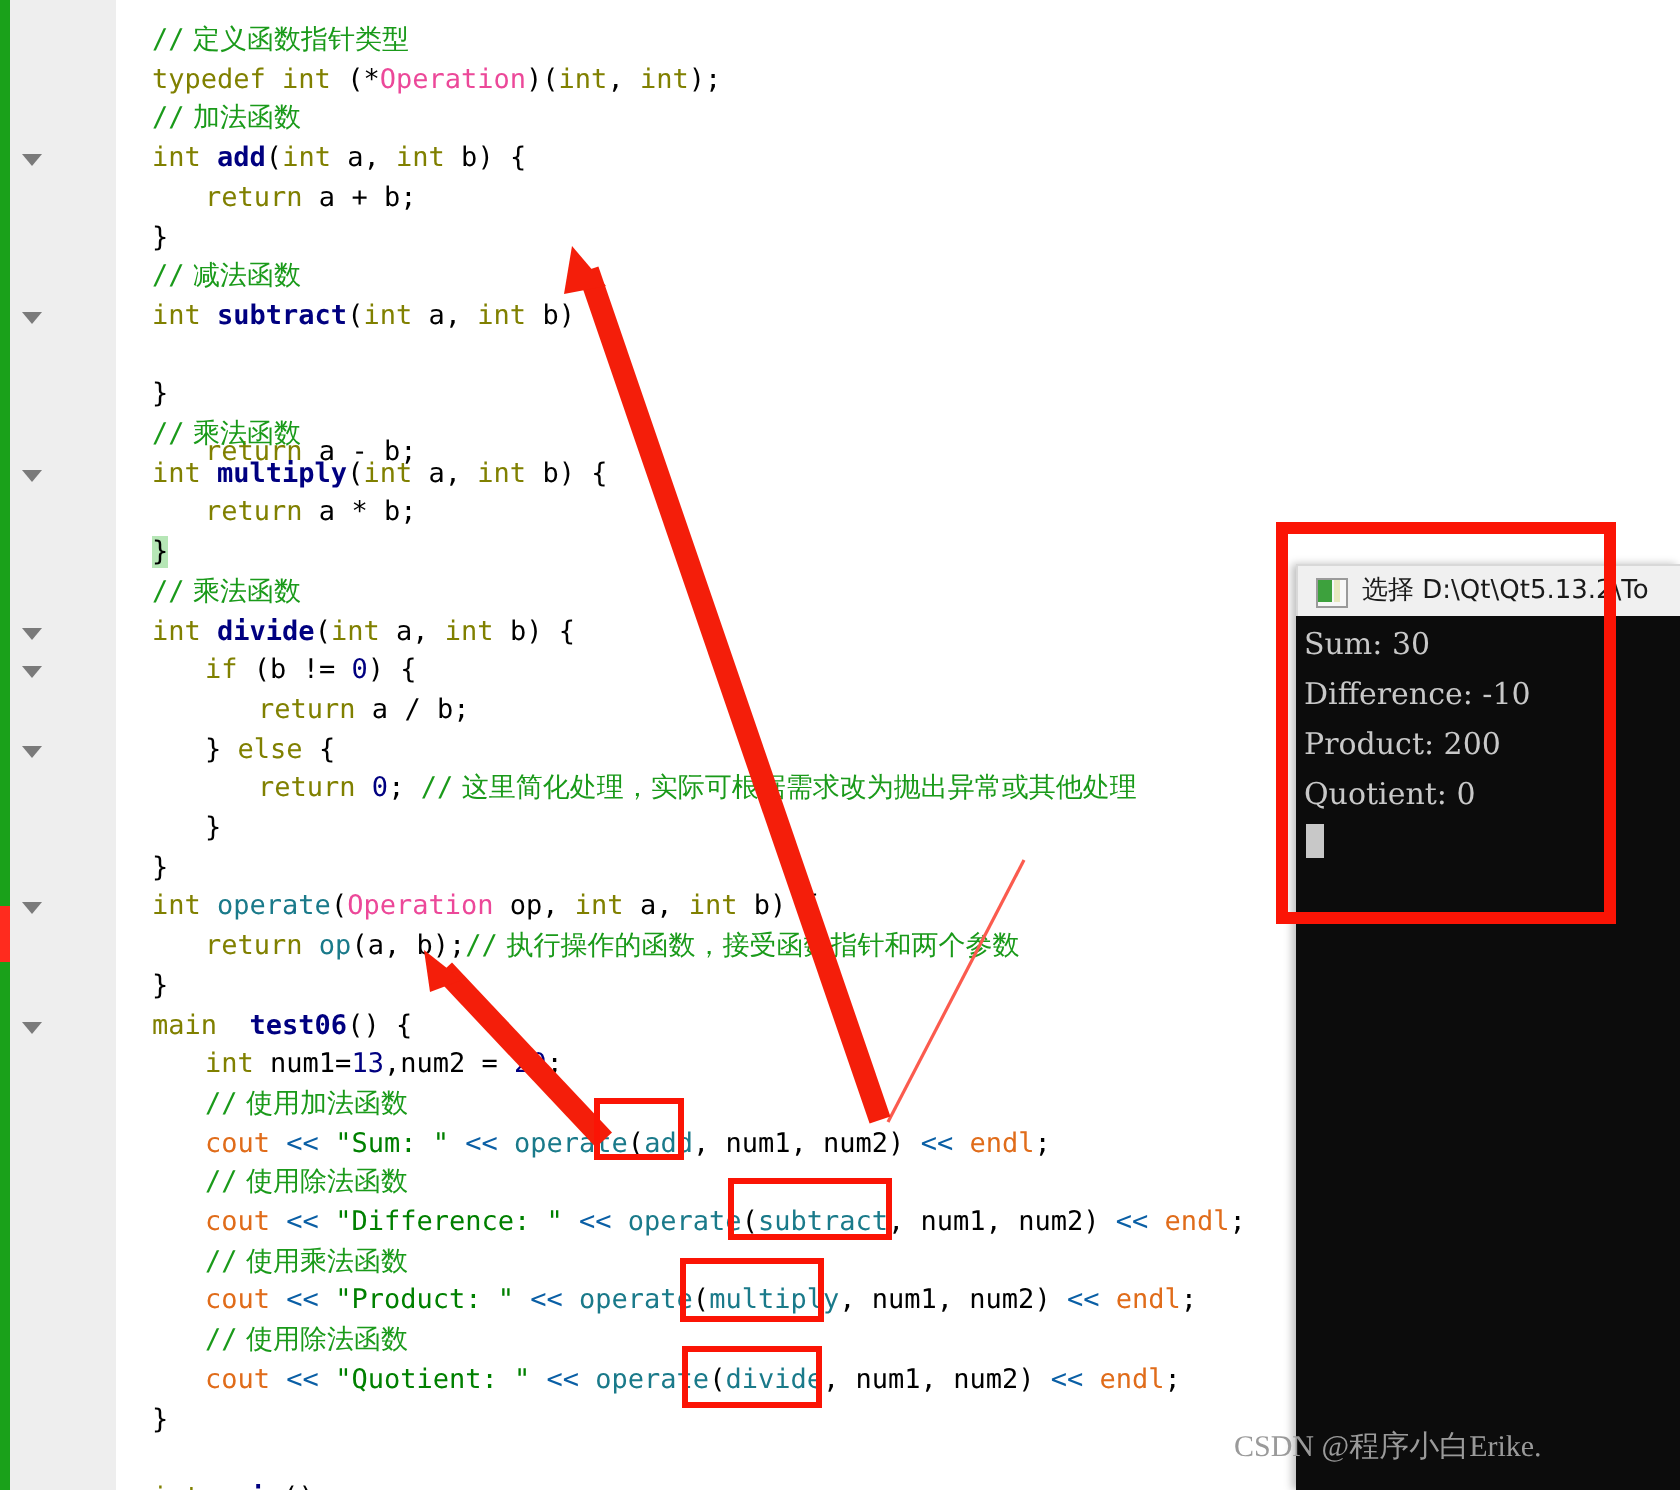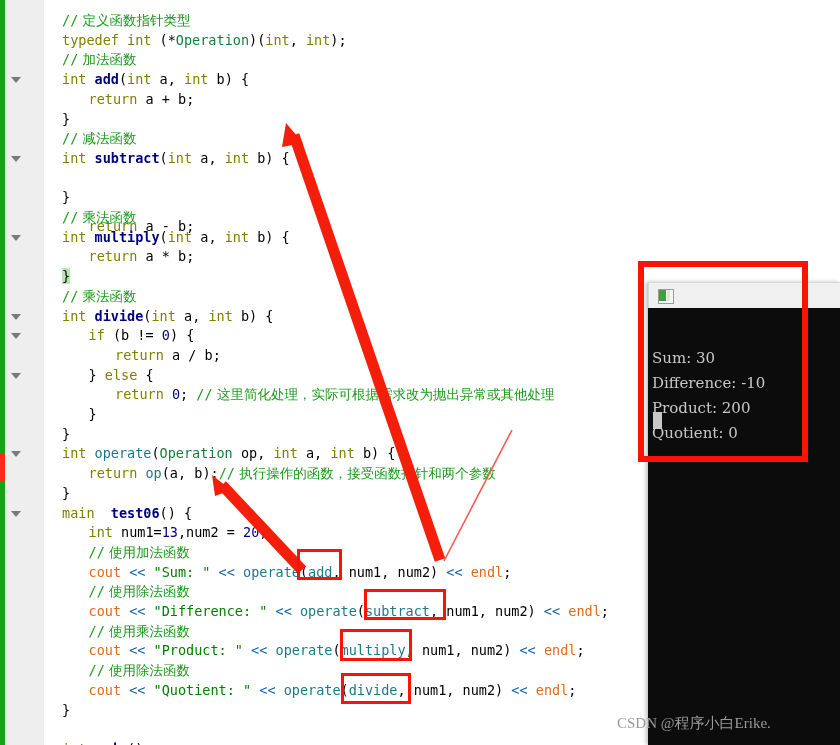--- a/index.html
+++ b/index.html
@@ -13,39 +13,39 @@
   #editor{position:absolute;left:0;top:0;width:840px;height:745px;background:#ffffff;}
 
   
   .changebar{position:absolute;left:0;top:0;width:5px;height:745px;background:#1aa11a;}
   .changebar-red{position:absolute;left:0;top:453px;width:5px;height:28px;background:#ff2b1e;}
 
   
   .gutter{position:absolute;left:5px;top:0;width:53px;height:745px;background:#eeeeee;}
 
   
-  .code{position:absolute;left:44px;top:0;width:634px;height:745px;background:#ffffff;}
+  .code{position:absolute;left:58px;top:0;width:634px;height:745px;background:#ffffff;}
 
   .line{position:absolute;left:0;height:19.7px;line-height:19.7px;
         font-size:13.5px;white-space:pre;letter-spacing:0px;}
 
   
   .fold{position:absolute;width:13px;height:13px;}
   .fold::before{
     content:"";position:absolute;left:1px;top:4px;
     border-left:5.5px solid transparent;border-right:5.5px solid transparent;
     border-top:6px solid #7a7a7a;
   }
 
   
   .cmt{color:#1a9a1a;font-family:"DejaVu Sans","Liberation Sans",sans-serif;}
   .cmt-m{color:#1a9a1a;}
   .kw{color:#808000;}
   .fn{color:#000080;font-weight:bold;}
-  .typ{color:#15803d;}
+  .typ{color:#ec4899;}
   .pun{color:#000000;}
   .num{color:#000080;}
   .str{color:#008000;}
   .cout{color:#e06c1a;}
   .op{color:#0a5fa5;}
   .call{color:#1a7a8a;}
   .var{color:#000000;}
   .hl{background:#b6e6b6;}
 
   
@@ -57,21 +57,21 @@
   #console-titlebar{position:absolute;left:0;top:0;width:192px;height:26px;
            background:#f0f0f0;border-top:1px solid #d8d8d8;border-left:1px solid #d8d8d8;}
   #console-title{position:absolute;left:32px;top:3px;font-size:13px;color:#1a1a1a;
            font-family:"DejaVu Sans","Liberation Sans",sans-serif;white-space:nowrap;}
   #console-icon{position:absolute;left:9px;top:6px;width:14px;height:13px;
            background:#f7f7f7;border:1px solid #9a9a9a;}
   #console-icon::before{content:"";position:absolute;left:0;top:0;width:7px;height:11px;background:#3da13d;}
   #console-icon::after{content:"";position:absolute;left:8px;top:0;width:3px;height:11px;background:#e8e8c0;}
   #console-body{position:absolute;left:0;top:26px;width:192px;height:437px;background:#0c0c0c;}
   .cline{position:absolute;left:4px;height:21px;line-height:21px;color:#c8c8c8;
-         font-size:15px;font-family:"DejaVu Serif","Liberation Serif",serif;white-space:pre;margin-top:36px;}
+         font-size:15px;font-family:"DejaVu Serif","Liberation Serif",serif;white-space:pre;}
   #console-caret{position:absolute;left:5px;top:146px;width:9px;height:17px;background:#c8c8c8;}
 
   
   #console-highlight{position:absolute;left:638px;top:261px;width:170px;height:201px;
          border:6px solid #fb1405;box-sizing:border-box;}
 
   
   #arrows{position:absolute;left:0;top:0;width:840px;height:745px;pointer-events:none;}
 
   
@@ -139,20 +139,21 @@
       <div class="line" style="top: 680.8px; left: 44.5px;"><span class="cout">cout</span><span class="pun"> </span><span class="op">&lt;&lt;</span><span class="pun"> </span><span class="str">"Quotient: "</span><span class="pun"> </span><span class="op">&lt;&lt;</span><span class="pun"> </span><span class="call">operate</span><span class="pun">(</span><span class="call">divide</span><span class="pun">,</span><span class="pun"> </span><span class="var">num1</span><span class="pun">,</span><span class="pun"> </span><span class="var">num2</span><span class="pun">)</span><span class="pun"> </span><span class="op">&lt;&lt;</span><span class="pun"> </span><span class="cout">endl</span><span class="pun">;</span></div>
       <div class="line" style="top: 700.5px; left: 18px;"><span class="pun">}</span></div>
       <div class="line" style="top: 720.2px; left: 18px;"></div>
       <div class="line" style="top: 739.9px; left: 18px;"><span class="kw">int</span><span class="pun"> </span><span class="fn">main</span><span class="pun">(</span><span class="pun">)</span></div>
     </div>
 </div>
 
 <div id="console">
   <div id="console-titlebar">
     <span id="console-icon"></span>
+    <span id="console-title">选择 D:\Qt\Qt5.13.2\To</span>
   </div>
   <div id="console-body">
     <div class="cline" style="top:4px">Sum: 30</div>
     <div class="cline" style="top:29px">Difference: -10</div>
     <div class="cline" style="top:54px">Product: 200</div>
     <div class="cline" style="top:79px">Quotient: 0</div>
     <div id="console-caret" style="top:104px"></div>
   </div>
 </div>
 

